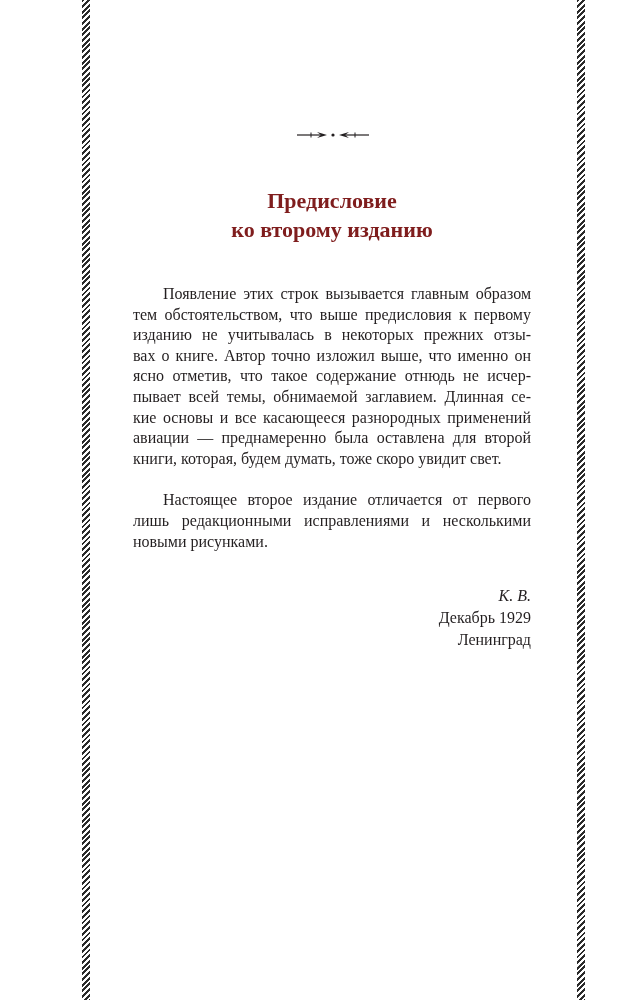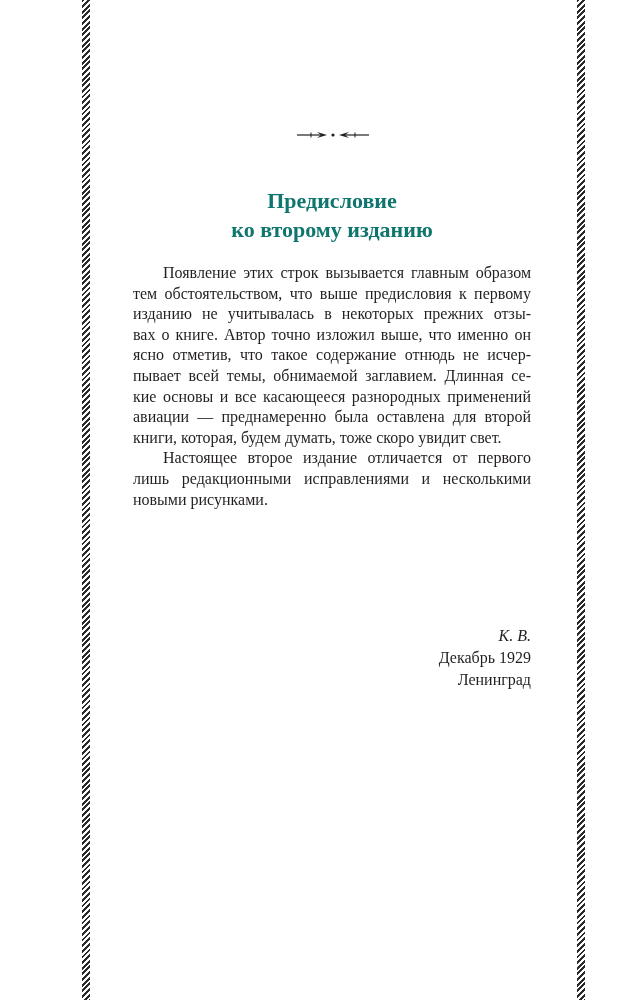--- a/index.html
+++ b/index.html
@@ -32,50 +32,50 @@
 
     .title {
       position: absolute;
       left: 133px; width: 398px;
       top: 186px;
       text-align: center;
       font-family: "Liberation Serif", serif;
       font-weight: bold;
       font-size: 22px;
       line-height: 29px;
-      color: #0f766e;
+      color: #7f1d1d;
     }
 
     .body-text {
       position: absolute;
       left: 133px; width: 398px;
       top: 263px;
       font-family: "Liberation Serif", serif;
       font-size: 16px;
       line-height: 20.6px;
     }
     .line {
       display: block;
       white-space: nowrap;
       text-align: justify;
       text-align-last: justify;
     }
-    .line.indent { padding-left: 30px; }
+    .line.indent { padding-left: 30px; margin-top: 21px; }
     .line.last { text-align-last: left; }
 
     .signature {
       position: absolute;
       left: 133px; width: 398px;
       top: 585px;
       text-align: right;
       font-family: "Liberation Serif", serif;
       font-size: 16px;
       line-height: 22px;
     }
-    .signature .initials { font-style: italic; margin-top: 40px; }
+    .signature .initials { font-style: italic; }
   </style>
 </head>
 <body>
 
 <div class="stripe left"></div>
 <div class="stripe right"></div>
 
 <svg class="ornament" viewBox="0 0 72 10">
   <line x1="0" y1="5" x2="26" y2="5" stroke="#231f20" stroke-width="1.2"></line>
   <line x1="46" y1="5" x2="72" y2="5" stroke="#231f20" stroke-width="1.2"></line>

